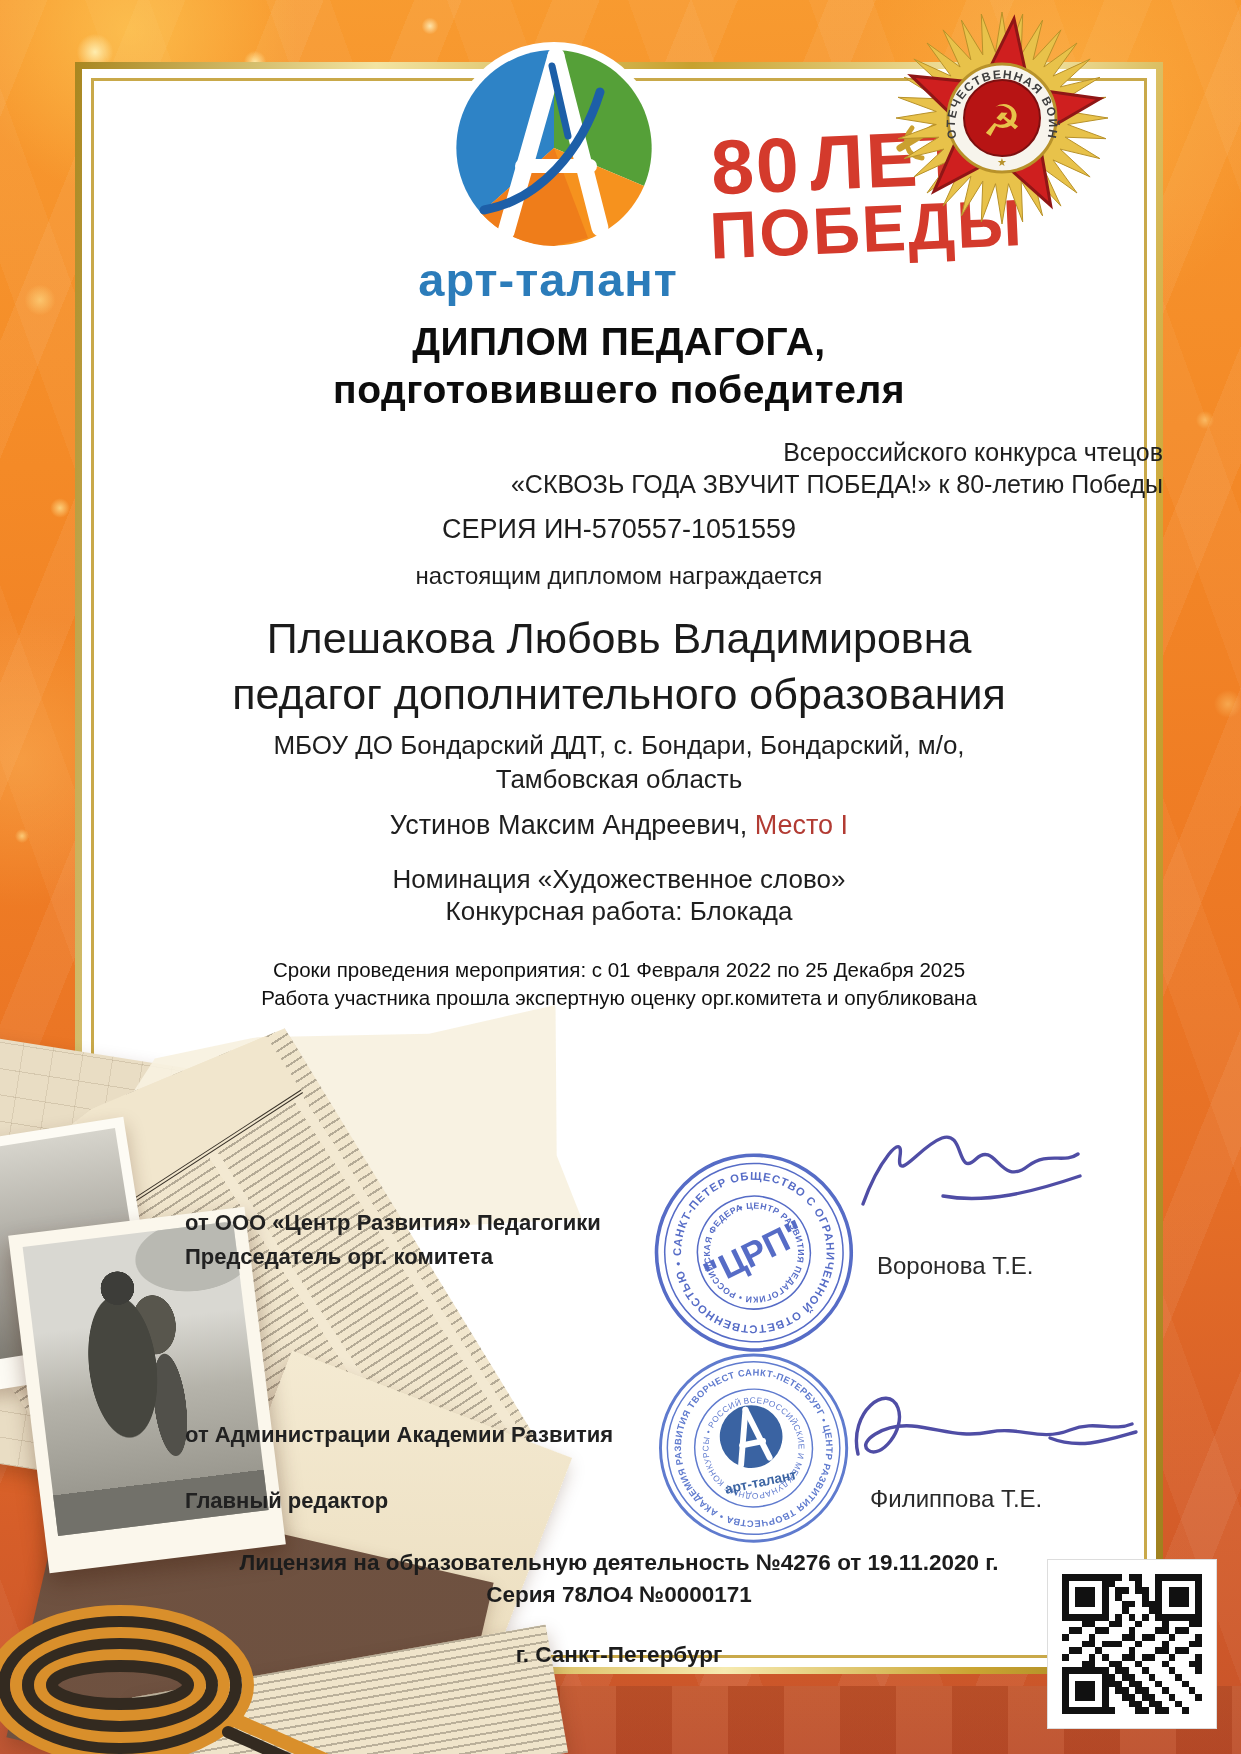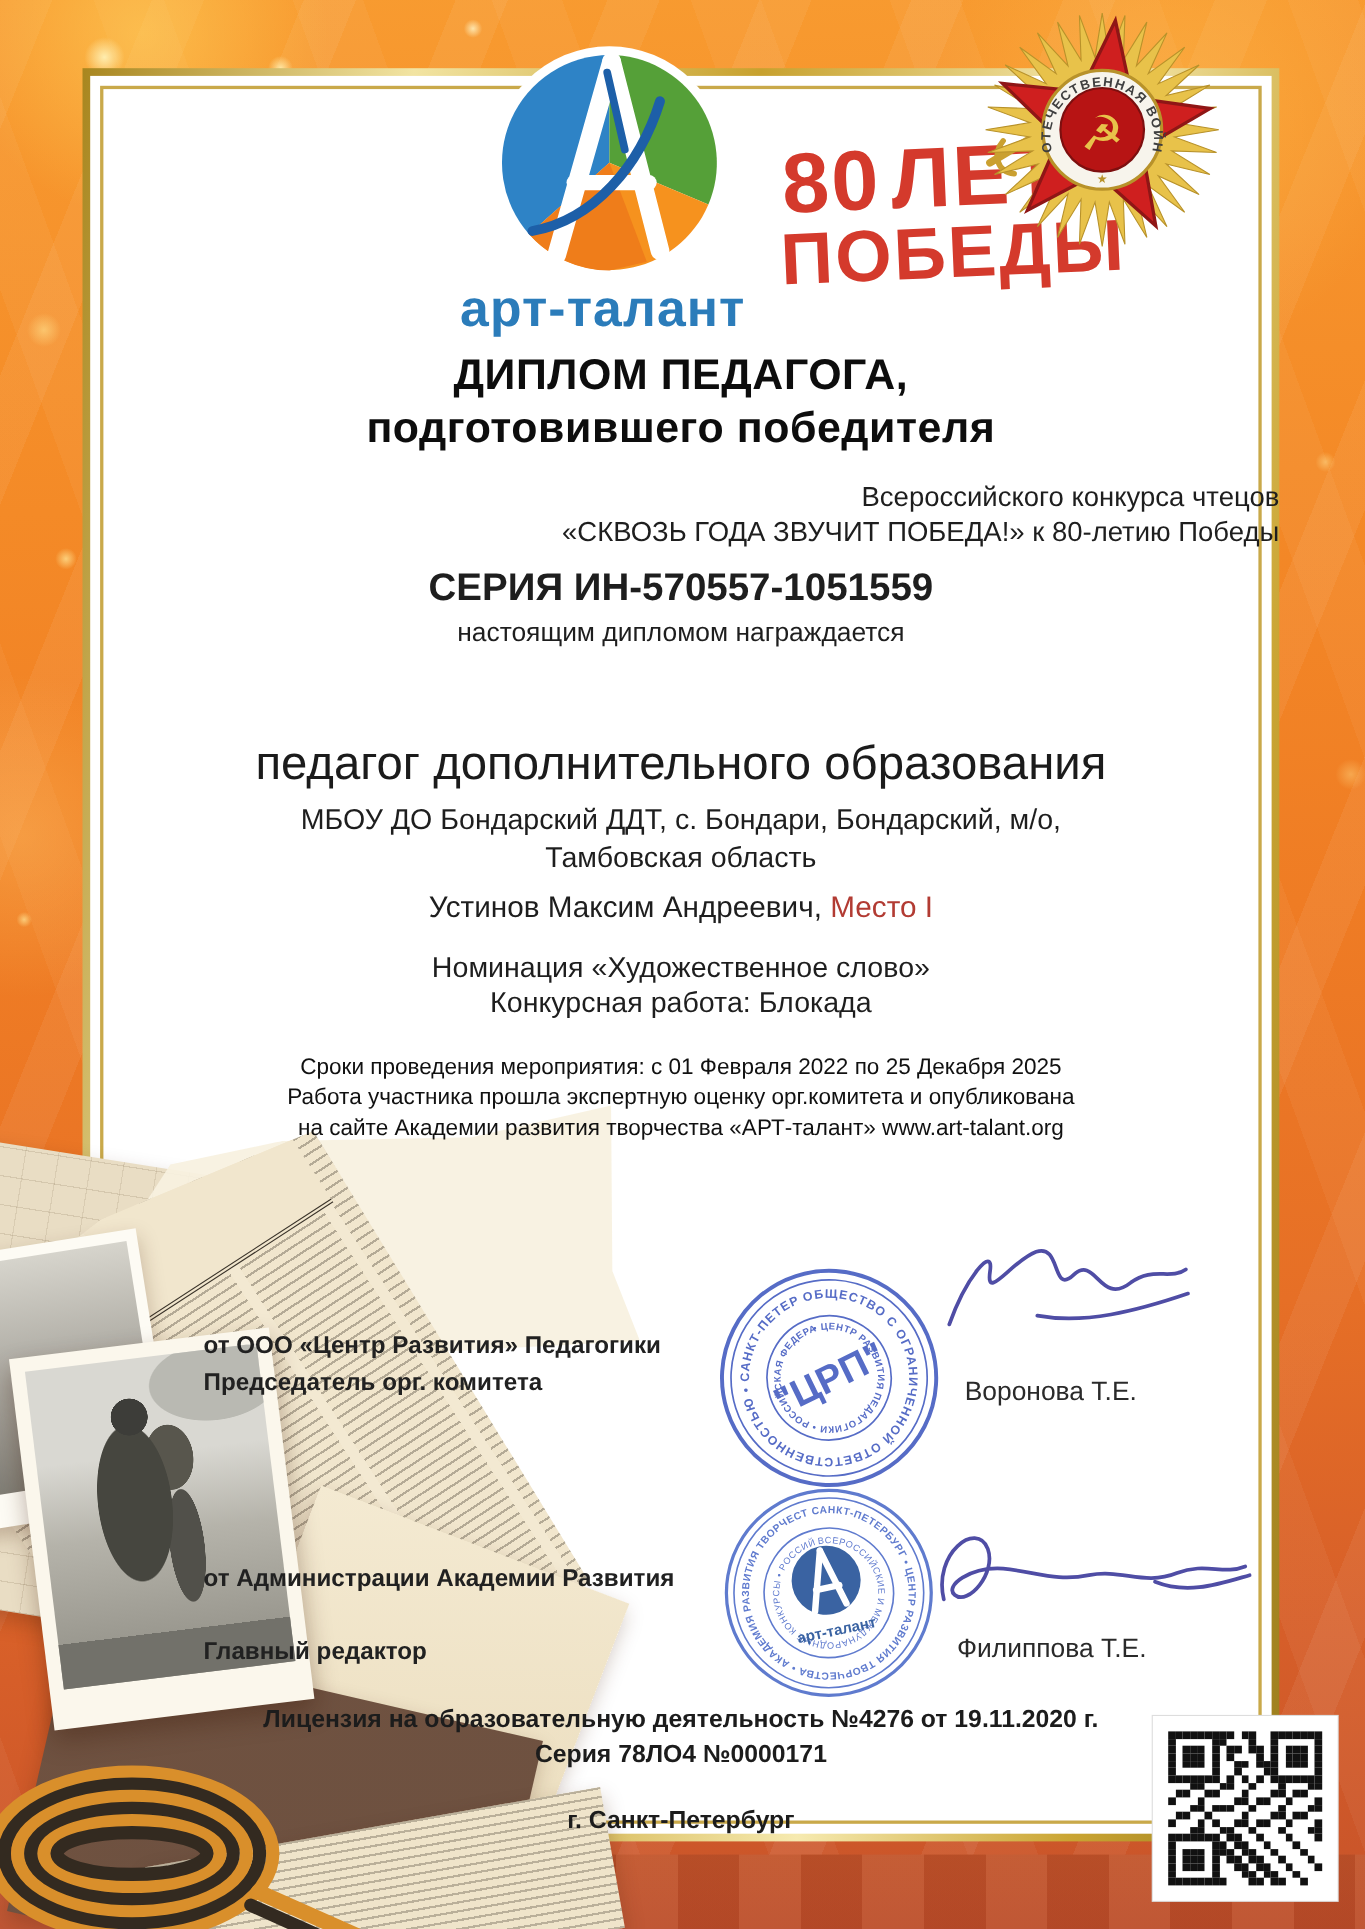--- a/index.html
+++ b/index.html
@@ -36,21 +36,21 @@
   .anniv{position:absolute;left:648px;top:126px;width:386px;z-index:4;transform:rotate(-2.5deg);
     color:#d43a2c;font-weight:800;text-align:center;line-height:.95;}
   .anniv .l1{font-size:77px;letter-spacing:2px;word-spacing:-14px;}
   .anniv .l2{font-size:66px;letter-spacing:2px;margin-left:48px;}
   .medal{position:absolute;left:882px;top:0px;z-index:4;}
   
   .content{position:absolute;left:75px;top:62px;width:1088px;height:1360px;z-index:3;text-align:center;color:#1e1e1e;}
   .content>div{position:absolute;left:0;width:100%;}
   .t-title{font-size:39px;font-weight:800;color:#0d0d0d;letter-spacing:.5px;}
   .t-sub{font-size:25px;text-align:right;}
-  .t-series{font-size:35px;font-weight:bold;}
+  .t-series{font-size:27px;}
   .t-award{font-size:24px;}
   .t-name{font-size:43px;color:#1b1b1b;}
   .t-org{font-size:26px;}
   .t-student{font-size:27px;}
   .t-place{color:#b23b33;}
   .t-nom{font-size:26px;}
   .t-fine{font-size:20.5px;color:#111;}
   .t-label{font-size:22px;font-weight:600;color:#212121;text-align:left;}
   .t-signame{font-size:24px;color:#2a2a2a;text-align:left;}
   .t-lic{font-size:22.5px;font-weight:600;color:#1c1c1c;}
@@ -187,29 +187,29 @@
     </svg>
   </div>
 
   <div class="content">
     <div class="t-title" style="top:258px">ДИПЛОМ ПЕДАГОГА,</div>
     <div class="t-title" style="top:306px">подготовившего победителя</div>
     <div class="t-sub" style="top:376px">Всероссийского конкурса чтецов</div>
     <div class="t-sub" style="top:408px">«СКВОЗЬ ГОДА ЗВУЧИТ ПОБЕДА!» к 80-летию Победы</div>
     <div class="t-series" style="top:452px">СЕРИЯ ИН-570557-1051559</div>
     <div class="t-award" style="top:500px">настоящим дипломом награждается</div>
+    <div class="t-name" style="top:552px">Плешакова Любовь Владимировна</div>
     <div class="t-name" style="top:608px">педагог дополнительного образования</div>
     <div class="t-org" style="top:668px">МБОУ ДО Бондарский ДДТ, с. Бондари, Бондарский, м/о,</div>
     <div class="t-org" style="top:702px">Тамбовская область</div>
     <div class="t-student" style="top:748px"><span>Устинов Максим Андреевич, </span><span class="t-place">Место I</span></div>
     <div class="t-nom" style="top:834px">Конкурсная работа: Блокада</div>
     <div class="t-nom" style="top:802px">Номинация «Художественное слово»</div>
     <div class="t-fine" style="top:896px">Сроки проведения мероприятия: с 01 Февраля 2022 по 25 Декабря 2025</div>
     <div class="t-fine" style="top:924px">Работа участника прошла экспертную оценку орг.комитета и опубликована</div>
-    <div class="t-fine" style="top:952px">на сайте Академии развития творчества «АРТ-талант» www.art-talant.org</div>
 
     <div class="t-label" style="top:1148px;left:110px;width:520px">от ООО «Центр Развития» Педагогики</div>
     <div class="t-label" style="top:1182px;left:110px;width:520px">Председатель орг. комитета</div>
     <div class="t-signame" style="top:1190px;left:802px;width:260px">Воронова Т.Е.</div>
 
     <div class="t-label" style="top:1360px;left:110px;width:520px">от Администрации Академии Развития</div>
     <div class="t-label" style="top:1426px;left:110px;width:520px">Главный редактор</div>
     <div class="t-signame" style="top:1423px;left:795px;width:260px">Филиппова Т.Е.</div>
 
     <div class="t-lic" style="top:1488px">Лицензия на образовательную деятельность №4276 от 19.11.2020 г.</div>

